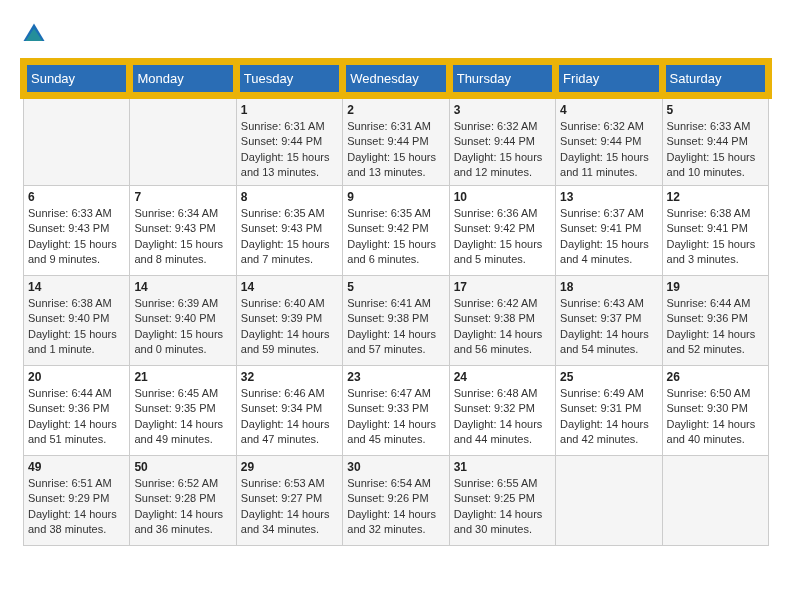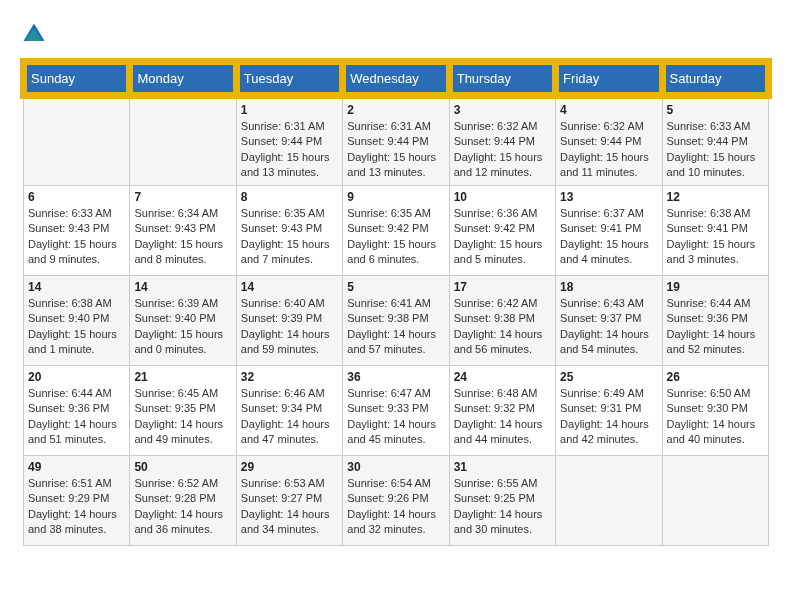--- a/index.html
+++ b/index.html
@@ -211,21 +211,21 @@
         </td>
         <td>
           <div class="day-num">21</div>
           <div class="day-info">Sunrise: 6:45 AM<br>Sunset: 9:35 PM<br>Daylight: 14 hours and 49 minutes.</div>
         </td>
         <td>
           <div class="day-num">32</div>
           <div class="day-info">Sunrise: 6:46 AM<br>Sunset: 9:34 PM<br>Daylight: 14 hours and 47 minutes.</div>
         </td>
         <td>
-          <div class="day-num">36</div>
+          <div class="day-num">23</div>
           <div class="day-info">Sunrise: 6:47 AM<br>Sunset: 9:33 PM<br>Daylight: 14 hours and 45 minutes.</div>
         </td>
         <td>
           <div class="day-num">24</div>
           <div class="day-info">Sunrise: 6:48 AM<br>Sunset: 9:32 PM<br>Daylight: 14 hours and 44 minutes.</div>
         </td>
         <td>
           <div class="day-num">25</div>
           <div class="day-info">Sunrise: 6:49 AM<br>Sunset: 9:31 PM<br>Daylight: 14 hours and 42 minutes.</div>
         </td>

